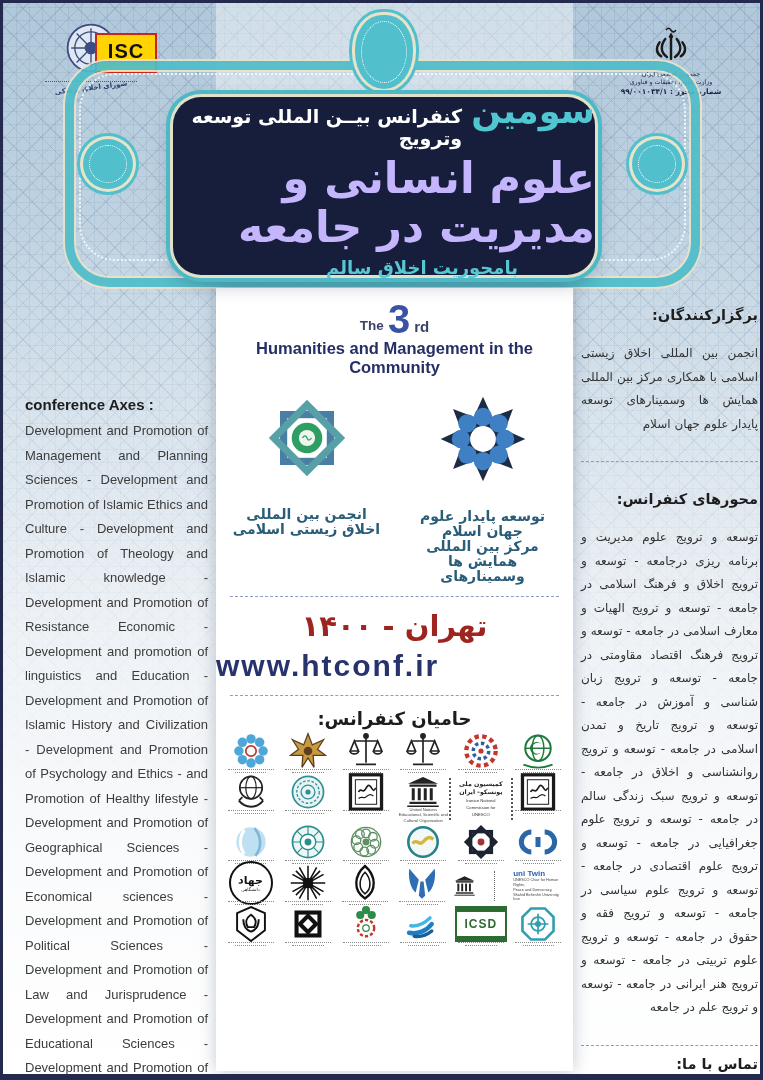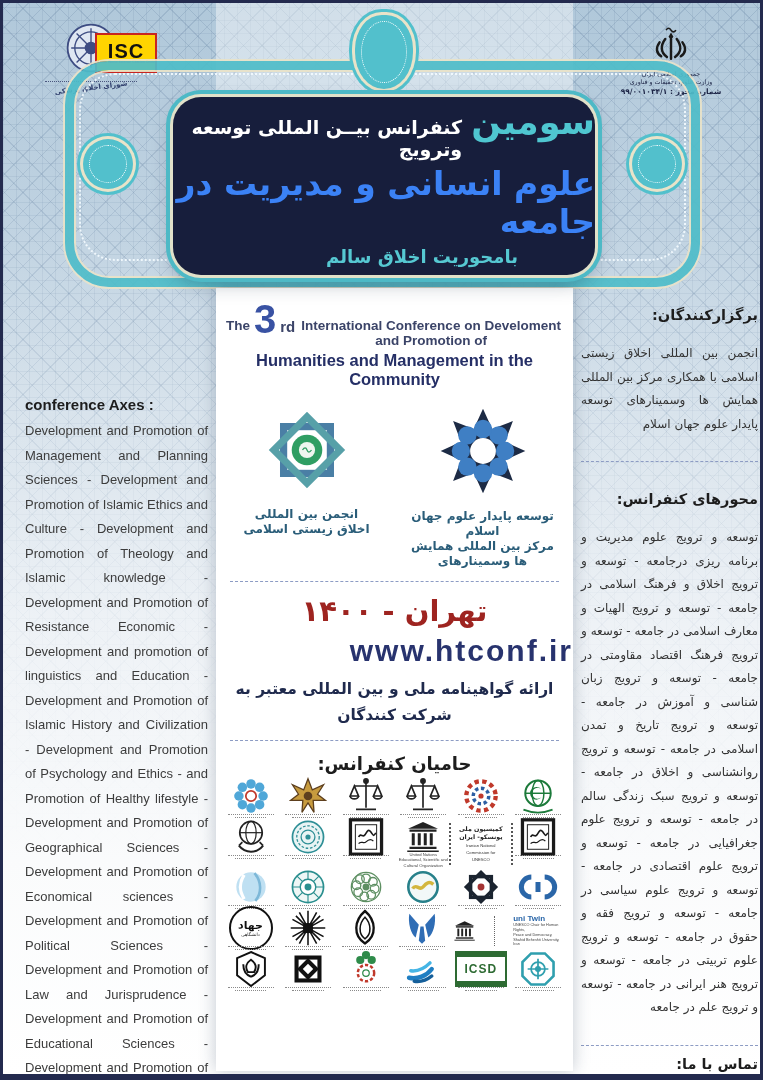--- a/index.html
+++ b/index.html
@@ -37,21 +37,21 @@
   .med:after{content:"";position:absolute;inset:6px;border:1.5px dotted #fff;border-radius:50%;}
   .medL{left:80px;top:136px;width:50px;height:50px;}
   .medR{right:78px;top:136px;width:50px;height:50px;}
   .medT{left:352px;top:12px;width:58px;height:74px;border-radius:46% 46% 50% 50%;}
   .banner{position:absolute;left:170px;top:94px;width:422px;height:178px;background:#171e3c;border-radius:28px;
     box-shadow:0 0 0 3px rgba(233,227,201,.95),0 0 0 7px #4db9c6,0 8px 20px rgba(25,45,70,.35);
     display:flex;flex-direction:column;align-items:center;justify-content:center;gap:5px;z-index:3;}
   .bl1{display:flex;align-items:baseline;gap:9px;}
   .bl1 .hl{color:#4fc6d0;font-size:35px;font-weight:bold;line-height:1;}
   .bl1 .rest{color:#fff;font-size:19px;font-weight:bold;}
-  .bl2{color:#3b82f6;font-size:33px;font-weight:bold;line-height:1.15;}
+  .bl2{color:#c4b5fd;font-size:43px;font-weight:bold;line-height:1.15;}
   .bl3{color:#56c8d2;font-size:18px;font-weight:bold;transform:translateX(38px);}
   
   .leftcol{position:absolute;left:22px;top:285px;width:183px;color:#3c3c3c;}
   .leftcol h3{margin:108px 0 6px;font-size:15px;color:#1d1d1d;}
   .leftcol p{margin:0;font-size:13px;line-height:24.5px;text-align:justify;}
   .rightcol{position:absolute;left:578px;top:285px;width:177px;height:782px;display:flex;flex-direction:column;color:#333;gap:15px;}
   .rightcol .h{font-weight:bold;font-size:14.5px;color:#1d1d1d;margin:4px 0 4px;}
   .rightcol p{margin:0;font-size:12px;line-height:23.5px;text-align:justify;}
   .rightcol .pad{height:106px;}
   .dash{border:none;border-top:1.6px dashed #8d9cc4;margin:10px 0;}
@@ -64,24 +64,24 @@
   .etitle{padding:14px 10px 0;color:#3b4468;text-align:center;}
   .et1{display:flex;justify-content:center;align-items:flex-start;gap:4px;font-size:13.5px;font-weight:bold;}
   .et1 .the{margin-top:16px;}
   .et1 .big{font-size:40px;line-height:34px;color:#3952a3;font-weight:bold;}
   .et1 .rd{font-size:15px;font-weight:bold;margin-top:16px;}
   .et1 .l1{margin-top:16px;}
   .et2{font-size:16.5px;font-weight:bold;color:#252f66;margin-top:3px;}
   .et3{font-size:13px;font-weight:bold;text-align:right;padding-right:30px;margin-top:2px;}
   .orgs{display:flex;justify-content:center;gap:26px;margin-top:16px;}
   .org{width:150px;text-align:center;}
-  .org .oc{font-size:12px;font-weight:bold;color:#2a5d79;line-height:15px;margin-top:8px;}
+  .org .oc{font-size:14px;font-weight:bold;color:#2a5d79;line-height:15px;margin-top:20px;}
   .cdash{border:none;border-top:1.6px dashed #8d9cc4;margin:12px 14px;}
   .city{text-align:center;font-size:29px;font-weight:bold;color:#9e2420;margin-top:10px;}
-  .site{text-align:right;font-size:30px;font-weight:bold;color:#28336e;letter-spacing:2px;margin-top:6px;}
+  .site{text-align:left;font-size:30px;font-weight:bold;color:#28336e;letter-spacing:2px;margin-top:6px;}
   .cert{text-align:center;font-size:15.5px;font-weight:bold;color:#1f2a4d;line-height:26px;margin-top:8px;}
   .sphead{text-align:center;font-size:18px;font-weight:bold;color:#1d1d1d;margin-top:10px;}
   
   .sgrid{padding:8px 8px 0;}
   .srow{display:flex;justify-content:space-between;align-items:flex-start;margin-bottom:5px;}
   .cell{width:53px;display:flex;flex-direction:column;align-items:center;}
   .cell .lg{height:28px;display:flex;align-items:center;justify-content:center;}
   .cap{width:46px;margin-top:2px;}
   .cap i{display:block;height:0;border-top:1.2px dotted #8a8a8a;margin:2px auto 0;}
   .cap i:first-child{width:100%;}.cap i:last-child{width:68%;}
@@ -186,21 +186,20 @@
     </div>
   </div>
 
   <div class="card">
 
     <div class="etitle">
       <div class="et1">
         <span class="the">The</span>
         <span class="big">3</span>
         <span class="rd">rd</span>
-        <span class="l1">International Conference on Develoment and Promotion of</span>
       </div>
       <div class="et2">Humanities and Management in the Community</div>
     </div>
 
     <div class="orgs">
       <div class="org">
         <svg width="90" height="90" viewBox="0 0 100 100">
           <g fill="none" stroke="#4a7fa5" stroke-width="8">
               <rect x="24" y="24" width="52" height="52"></rect>
             </g>
@@ -235,24 +234,20 @@
           <div>توسعه پایدار علوم جهان اسلام</div>
           <div>مرکز بین المللی همایش ها وسمینارهای</div>
         </div>
       </div>
     </div>
 
     <hr class="cdash">
 
     <div class="city fa" dir="rtl">تهران - ۱۴۰۰</div>
     <div class="site">www.htconf.ir</div>
-    <div class="cert fa" dir="rtl">
-      <div>ارائه گواهینامه ملی و بین المللی معتبر به</div>
-      <div>شرکت کنندگان</div>
-    </div>
 
     <hr class="cdash">
 
     <div class="sphead fa" dir="rtl">حامیان کنفرانس:</div>
 
     <div class="sgrid">
 
       <div class="srow">
         <div class="cell">
           <div class="lg">

